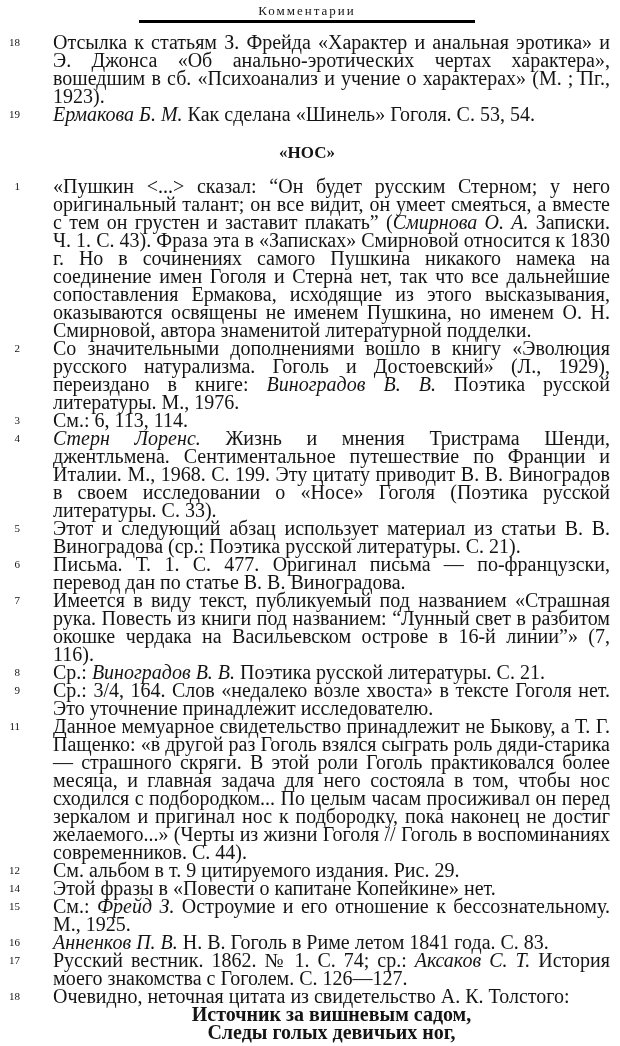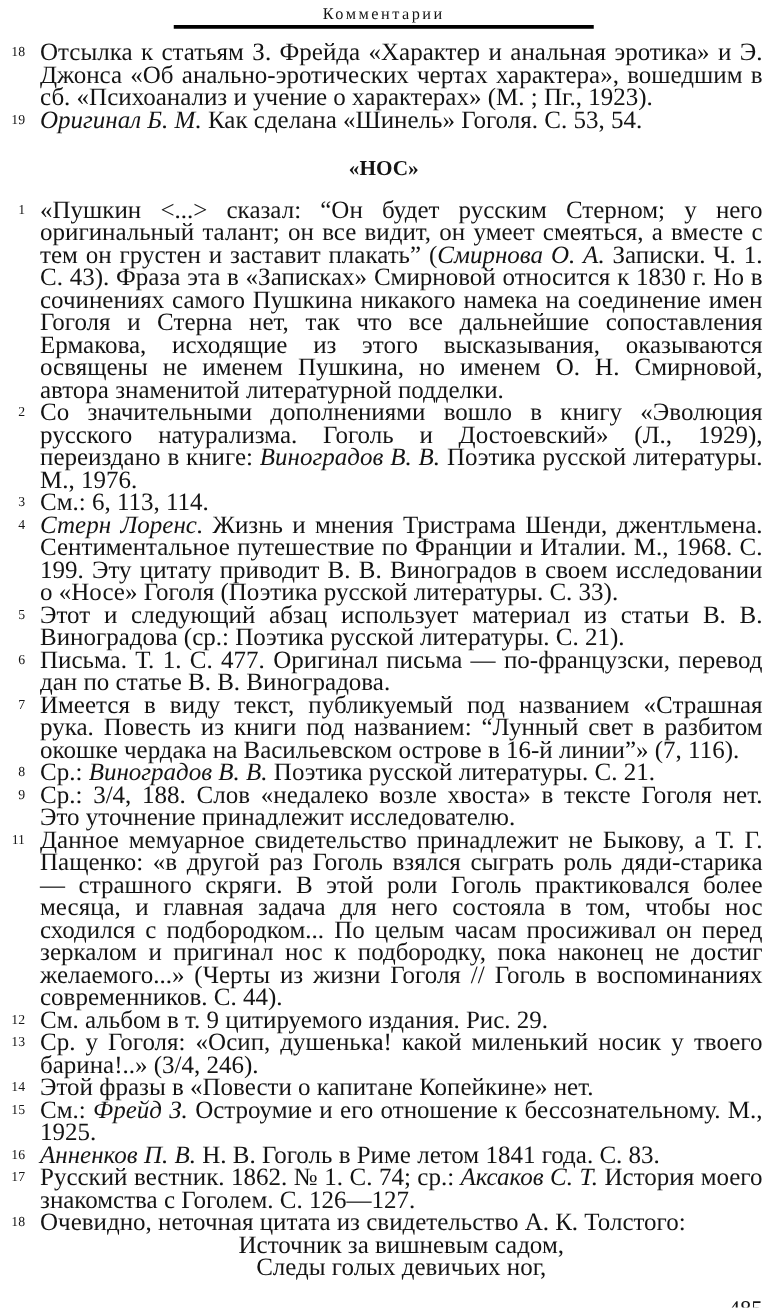--- a/index.html
+++ b/index.html
@@ -16,35 +16,35 @@
   }
   .running-head { text-align: center; }
   .running-head .rh-title {
     font-size: 13px; letter-spacing: 2px; line-height: 14px;
   }
   .rule {
     width: 336px; height: 3px; background: #000;
     margin: 2px auto 0 auto;
   }
   .notes { margin-top: 10px; }
-  .note { display: grid; grid-template-columns: 28px 1fr; }
+  .note { display: grid; grid-template-columns: 28px 1fr; gap: 21px; }
   .note-num {
     font-size: 11px; line-height: 18px;
     text-align: right; padding-right: 12px; padding-top: 0px;
   }
   .note-text {
     font-size: 20px; line-height: 18px;
     text-align: justify;
   }
   .it { font-style: italic; }
   .section-title {
     text-align: center; font-weight: bold; font-size: 17px;
     margin: 20px 0 14px 0;
   }
-  .verse { text-align: center; line-height: 18px; }
+  .verse { text-align: center; line-height: 18px; font-weight: bold; }
   .page-number {
     text-align: right; font-size: 18px; margin-top: 14px; padding-bottom: 10px;
   }
 </style>
 </head>
 <body>
 
 <div class="page">
 
   <div class="running-head">
@@ -52,21 +52,21 @@
     <div class="rule"></div>
   </div>
 
   <div class="notes">
       <div class="note">
         <span class="note-num">18</span>
         <div class="note-text"><span>Отсылка к статьям З. Фрейда «Характер и анальная эротика» и Э. Джонса «Об анально-эротических чертах характера», вошедшим в сб. «Психоанализ и учение о характерах» (М. ; Пг., 1923).</span></div>
       </div>
       <div class="note">
         <span class="note-num">19</span>
-        <div class="note-text"><span class="it">Оригинал Б. М.</span><span> Как сделана «Шинель» Гоголя. С. 53, 54.</span></div>
+        <div class="note-text"><span class="it">Ермакова Б. М.</span><span> Как сделана «Шинель» Гоголя. С. 53, 54.</span></div>
       </div>
     </div>
 
   <div class="section-title">«НОС»</div>
 
   <div class="notes">
       <div class="note">
         <span class="note-num">1</span>
         <div class="note-text"><span>«Пушкин &lt;...&gt; сказал: “Он будет русским Стерном; у него оригинальный талант; он все видит, он умеет смеяться, а вместе с тем он грустен и заставит плакать” (</span><span class="it">Смирнова О. А.</span><span> Записки. Ч. 1. С. 43). Фраза эта в «Записках» Смирновой относится к 1830 г. Но в сочинениях самого Пушкина никакого намека на соединение имен Гоголя и Стерна нет, так что все дальнейшие сопоставления Ермакова, исходящие из этого высказывания, оказываются освящены не именем Пушкина, но именем О. Н. Смирновой, автора знаменитой литературной подделки.</span></div>
       </div>
@@ -93,33 +93,29 @@
       <div class="note">
         <span class="note-num">7</span>
         <div class="note-text"><span>Имеется в виду текст, публикуемый под названием «Страшная рука. Повесть из книги под названием: “Лунный свет в разбитом окошке чердака на Васильевском острове в 16-й линии”» (7, 116).</span></div>
       </div>
       <div class="note">
         <span class="note-num">8</span>
         <div class="note-text"><span>Ср.: </span><span class="it">Виноградов В. В.</span><span> Поэтика русской литературы. С. 21.</span></div>
       </div>
       <div class="note">
         <span class="note-num">9</span>
-        <div class="note-text"><span>Ср.: 3/4, 188. Слов «недалеко возле хвоста» в тексте Гоголя нет. Это уточнение принадлежит исследователю.</span></div>
+        <div class="note-text"><span>Ср.: 3/4, 164. Слов «недалеко возле хвоста» в тексте Гоголя нет. Это уточнение принадлежит исследователю.</span></div>
       </div>
       <div class="note">
         <span class="note-num">11</span>
         <div class="note-text"><span>Данное мемуарное свидетельство принадлежит не Быкову, а Т. Г. Пащенко: «в другой раз Гоголь взялся сыграть роль дяди-старика — страшного скряги. В этой роли Гоголь практиковался более месяца, и главная задача для него состояла в том, чтобы нос сходился с подбородком... По целым часам просиживал он перед зеркалом и пригинал нос к подбородку, пока наконец не достиг желаемого...» (Черты из жизни Гоголя // Гоголь в воспоминаниях современников. С. 44).</span></div>
       </div>
       <div class="note">
         <span class="note-num">12</span>
         <div class="note-text"><span>См. альбом в т. 9 цитируемого издания. Рис. 29.</span></div>
-      </div>
-      <div class="note">
-        <span class="note-num">13</span>
-        <div class="note-text"><span>Ср. у Гоголя: «Осип, душенька! какой миленький носик у твоего барина!..» (3/4, 246).</span></div>
       </div>
       <div class="note">
         <span class="note-num">14</span>
         <div class="note-text"><span>Этой фразы в «Повести о капитане Копейкине» нет.</span></div>
       </div>
       <div class="note">
         <span class="note-num">15</span>
         <div class="note-text"><span>См.: </span><span class="it">Фрейд З.</span><span> Остроумие и его отношение к бессознательному. М., 1925.</span></div>
       </div>
       <div class="note">

